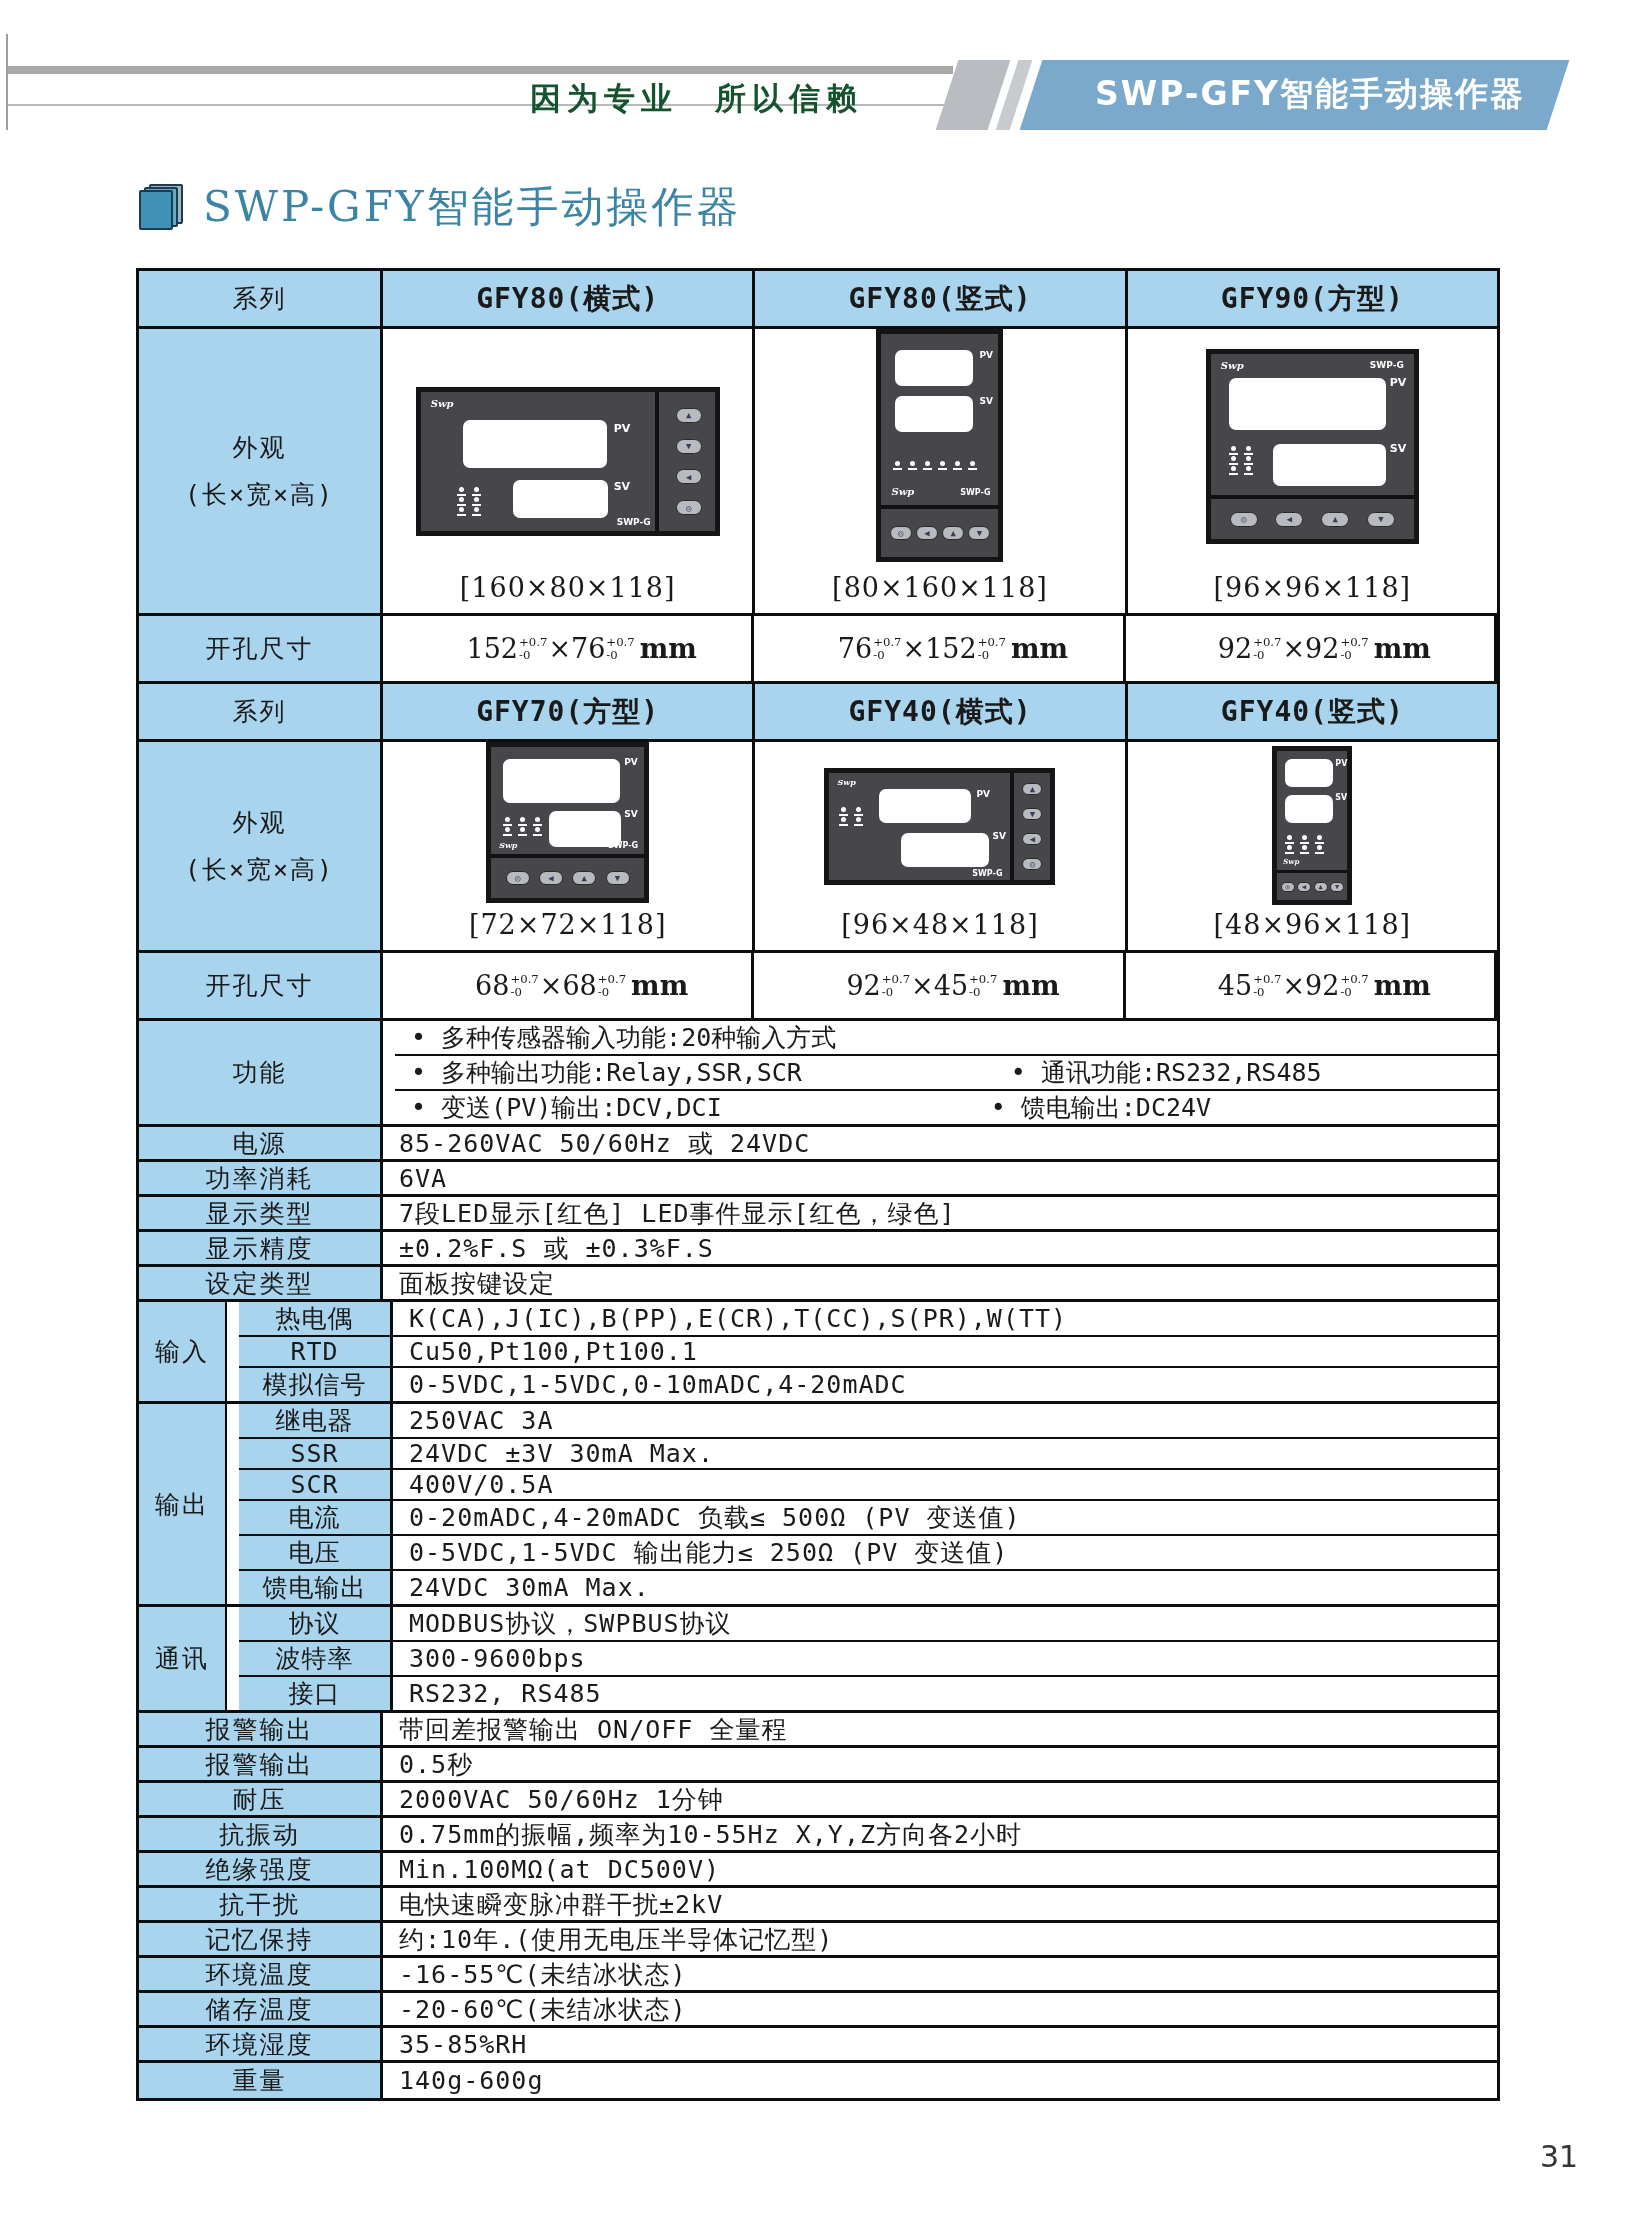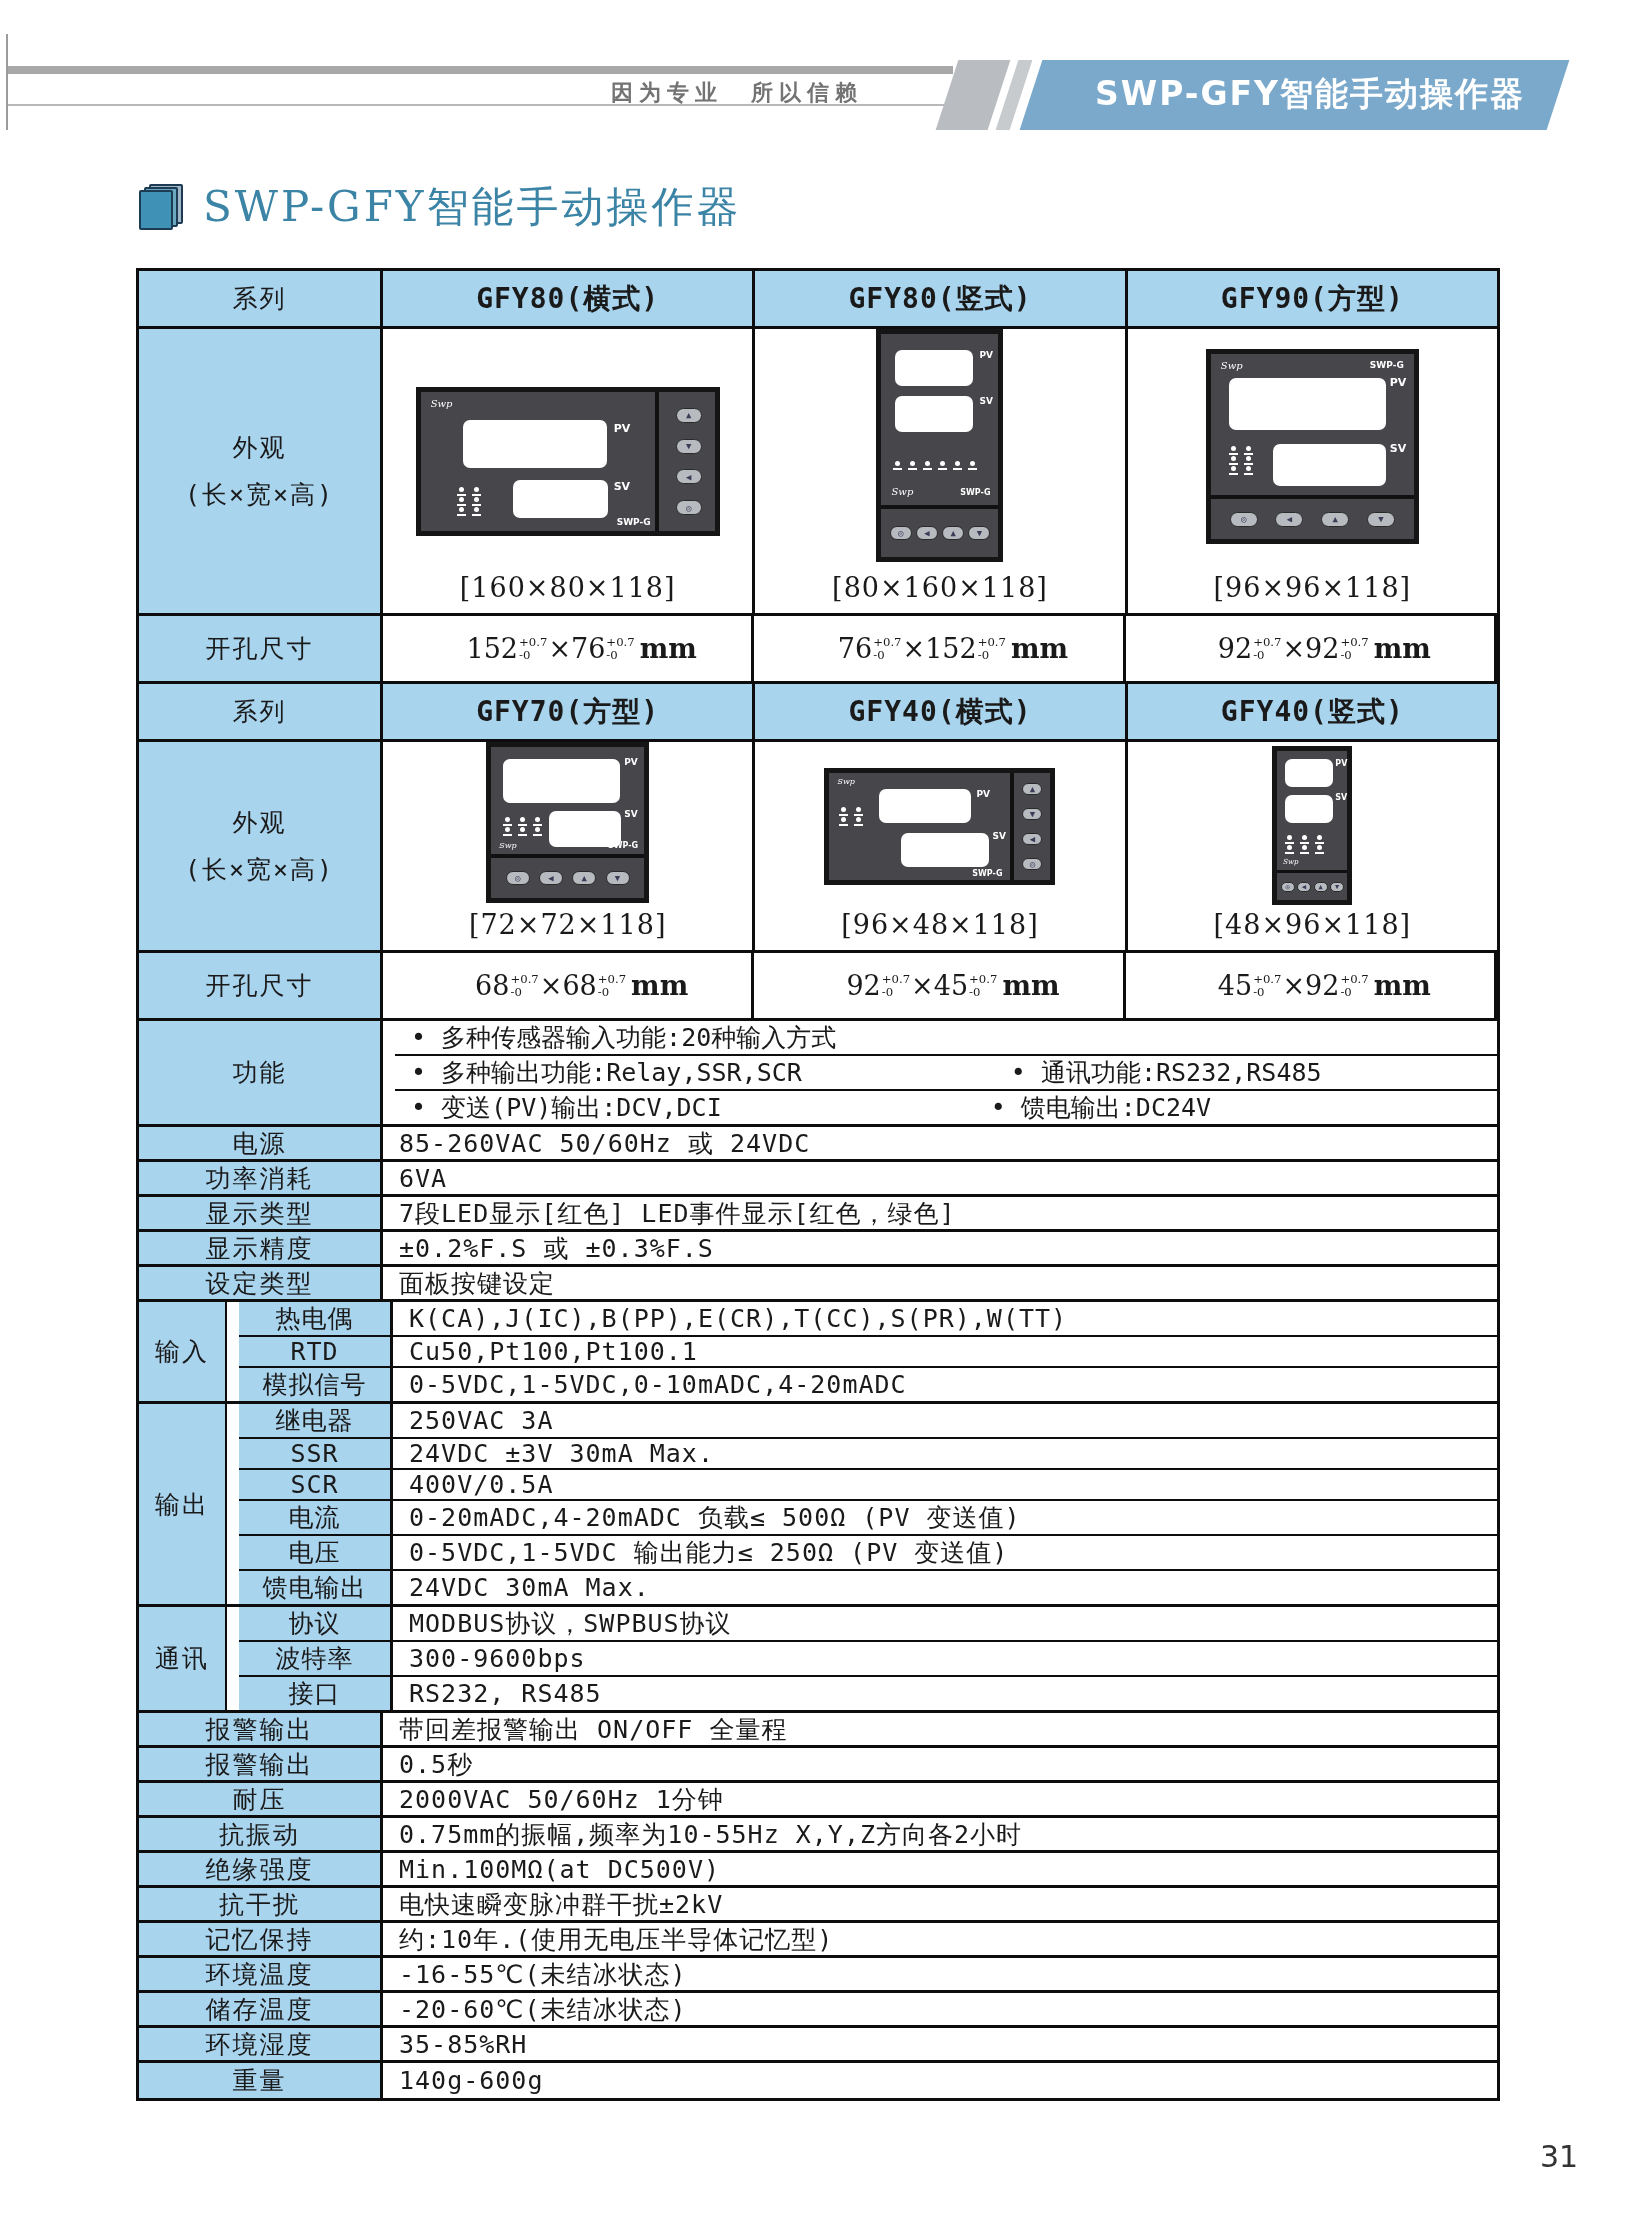--- a/index.html
+++ b/index.html
@@ -7,22 +7,22 @@
   body {
     width:1646px; height:2233px; position:relative; overflow:hidden;
     font-family:"DejaVu Sans Mono","DejaVu Sans",monospace,sans-serif;
     color:#1a1a1a;
   }
 
   
   .left-rule { position:absolute; left:6px; top:34px; width:2px; height:96px; background:#9c9c9c; }
   .hdr-band { position:absolute; left:8px; top:66px; width:945px; height:40px;
               background:#ffffff; border-top:8px solid #a8a8a8; border-bottom:2px solid #b8b8b8; }
-  .hdr-left-text { position:absolute; right:90px; top:4px; font-size:22px; font-weight:bold;
-                   letter-spacing:6px; color:#737373; font-family:"DejaVu Sans",sans-serif; }
+  .hdr-left-text { position:absolute; right:90px; top:4px; font-size:31px; font-weight:bold;
+                   letter-spacing:6px; color:#14532d; font-family:"DejaVu Sans",sans-serif; }
   .hdr-stripe { position:absolute; top:60px; height:70px; background:#b9bcc0; transform:skewX(-18deg); }
   .stripe1 { left:947px; width:52px; }
   .stripe2 { left:1007px; width:14px; background:#c8cbce; }
   .hdr-blue { position:absolute; left:1031px; top:60px; width:527px; height:70px;
               background:#7aa9cb; transform:skewX(-18deg); }
   .hdr-blue-text { position:absolute; left:1071px; top:72px; width:478px; text-align:center;
                    font-size:33px; font-weight:bold; color:#ffffff; letter-spacing:2px;
                    font-family:"DejaVu Sans",sans-serif; }
 
   
@@ -81,21 +81,21 @@
           border-right:3px solid #0d0d0d; letter-spacing:1px; }
   .feat-val { flex:1; display:flex; align-items:center; padding-left:16px; }
   .feat-val .c2 { margin-left:209px; }
 
   
   .dev { position:relative; background:#47474b; border:5px solid #151515; margin:0 auto; }
   .dev .disp { position:absolute; background:#ffffff; border-radius:7px; }
   .dev .tag { position:absolute; color:#ffffff; font-size:11px; font-weight:bold;
               font-family:"DejaVu Sans",sans-serif; }
   .dev .logo { position:absolute; color:#ffffff; font-size:10px; font-style:italic;
-               font-family:"DejaVu Serif",serif; }
+               font-family:"DejaVu Serif",serif;font-weight:bold; }
   .dev .pbtn { position:absolute; width:32px; height:17px; border-radius:9px; background:#b7bbc0;
                display:flex; align-items:center; justify-content:center; font-size:9px;
                color:#3c3c58; border:1px solid #2a2a2a; }
   .dev .leds { position:absolute; display:grid; gap:5px 9px; }
   .dev .led { width:5px; height:5px; border-radius:50%; background:#ffffff; position:relative; }
   .dev .led::after { content:""; position:absolute; left:-2px; top:7px; width:9px; height:2px; background:#ffffff; }
 
   .d80h { width:304px; height:149px; }
   .d80h .face { position:absolute; left:0; top:0; right:56px; bottom:0; border-right:4px solid #111; }
   .d80h .side { position:absolute; right:0; top:0; width:52px; bottom:0;

